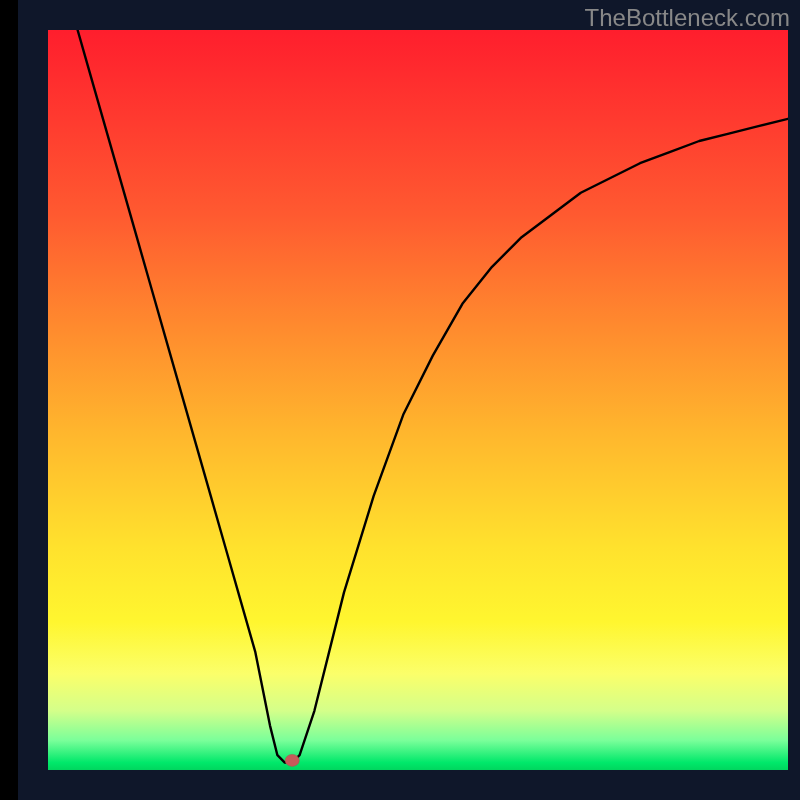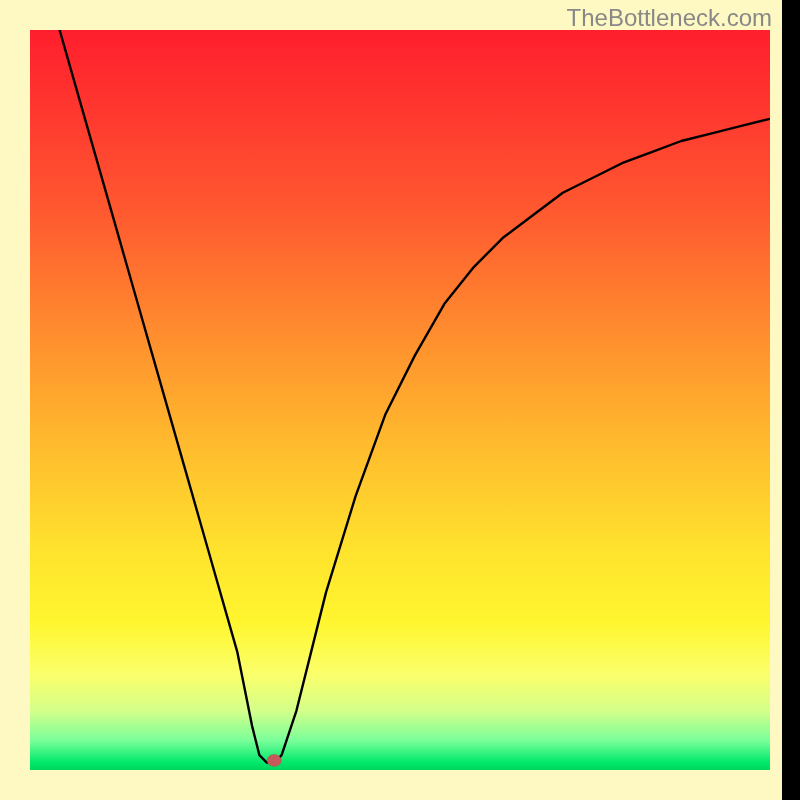--- a/index.html
+++ b/index.html
@@ -1,21 +1,22 @@
 <!DOCTYPE html>
 <html><head>
 <meta charset="utf-8">
 <style>
   * { margin: 0; padding: 0; box-sizing: border-box; }
   html, body { width: 800px; height: 800px; overflow: hidden; background: #000; }
   .container {
     width: 782px;
     height: 800px;
     position: relative;
-    background: #fef9c3;
+    background: #0f172a;
+    margin-left: 18px;
   }
   .watermark {
     position: absolute;
     top: 4px;
     right: 10px;
     font-family: Arial, Helvetica, sans-serif;
     font-size: 24px;
     color: #888;
     font-weight: 500;
     z-index: 10;

